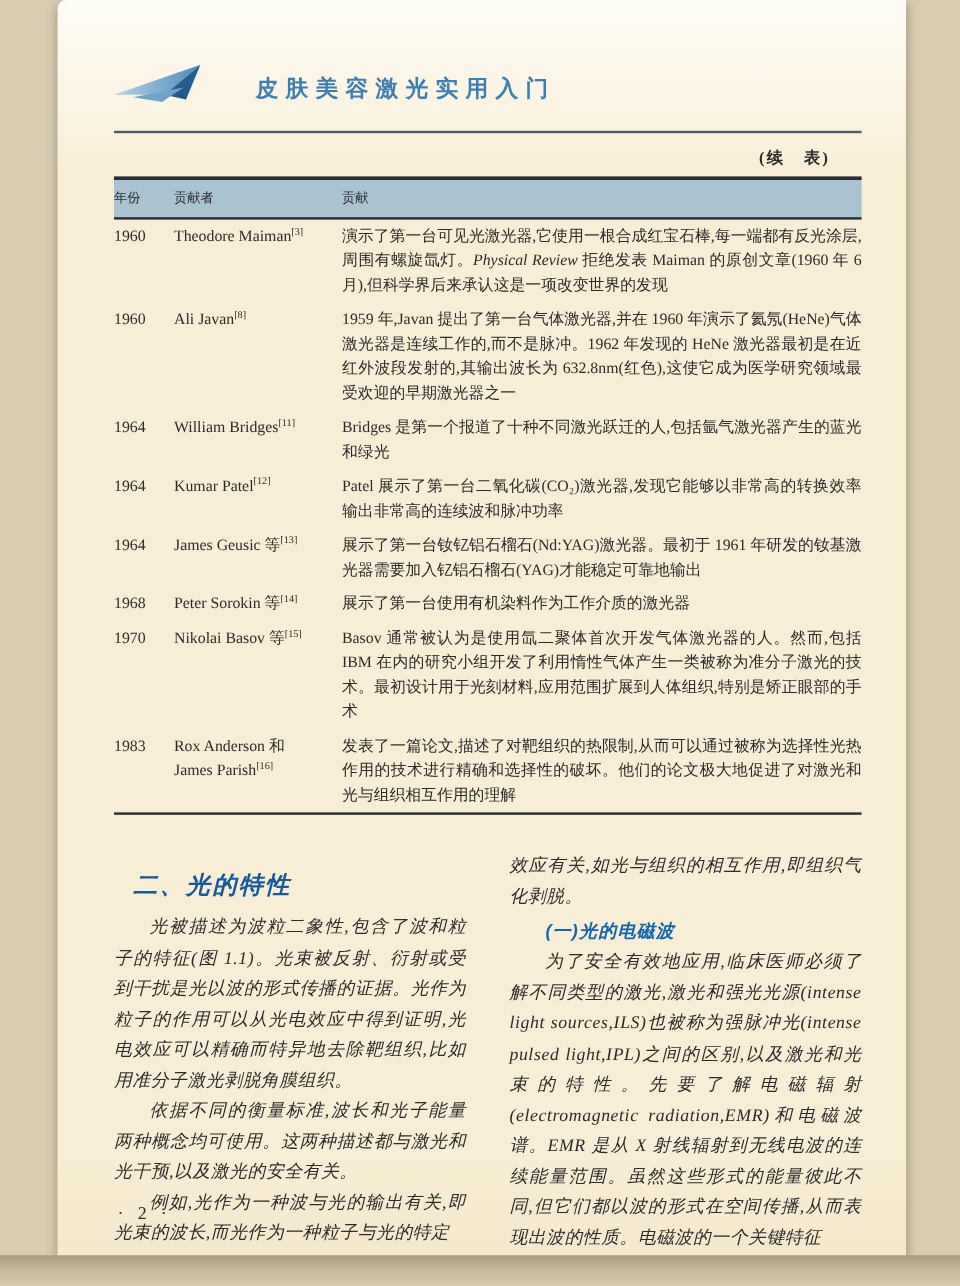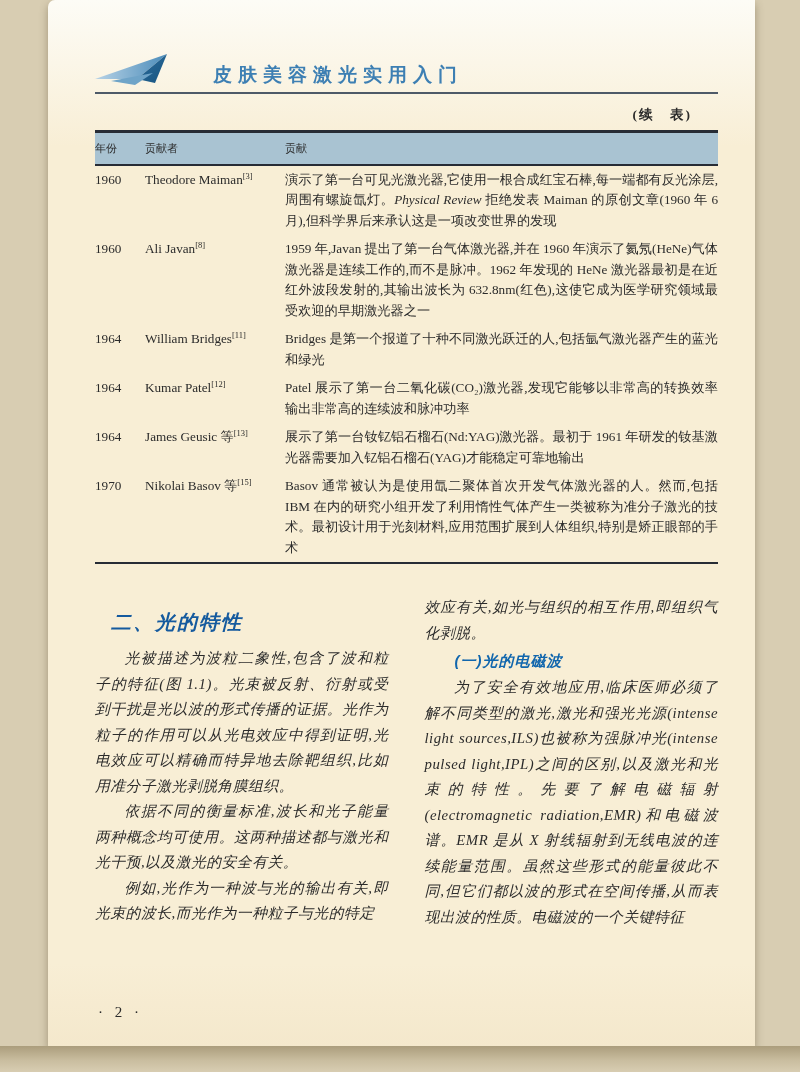--- a/index.html
+++ b/index.html
@@ -23,21 +23,21 @@
   }
   .page{
     position:absolute;left:48px;top:0;width:707px;height:1047px;
     box-sizing:border-box;padding:0 37px 0 47px;
     background:linear-gradient(180deg,var(--page-top) 0%,#fbf6e8 6%,var(--page-cream) 14%,var(--page-cream) 92%,#f4e8cc 100%);
     border-radius:7px 0 0 0;
     box-shadow:0 4px 9px rgba(90,78,48,.45);
   }
   
   .bookheader{margin-top:52px;display:flex;align-items:flex-end;gap:14px;
-    border-bottom:2px solid var(--header-rule);padding-bottom:6px;}
+    border-bottom:2px solid var(--header-rule);padding-bottom:23px;}
   .logo{width:104px;height:34px;flex:0 0 auto;}
   .book-title{
     font-family:"Liberation Sans","DejaVu Sans",sans-serif;
     font-size:19px;color:var(--title-blue);letter-spacing:6px;
     font-weight:600;line-height:1;padding-bottom:2px;white-space:nowrap;
   }
   .continued{
     text-align:right;padding-right:26px;margin-top:12px;margin-bottom:6px;
     font-size:13.5px;font-weight:bold;letter-spacing:2px;
   }
@@ -130,23 +130,33 @@
           <td class="td-year">1964</td>
           <td class="td-contrib">Kumar Patel<sup>[12]</sup></td>
           <td class="td-text"><span>Patel 展示了第一台二氧化碳(CO₂)激光器,发现它能够以非常高的转换效率输出非常高的连续波和脉冲功率</span></td>
         </tr>
         <tr>
           <td class="td-year">1964</td>
           <td class="td-contrib">James Geusic 等<sup>[13]</sup></td>
           <td class="td-text"><span>展示了第一台钕钇铝石榴石(Nd:YAG)激光器。最初于 1961 年研发的钕基激光器需要加入钇铝石榴石(YAG)才能稳定可靠地输出</span></td>
         </tr>
         <tr>
+          <td class="td-year">1968</td>
+          <td class="td-contrib">Peter Sorokin 等<sup>[14]</sup></td>
+          <td class="td-text"><span>展示了第一台使用有机染料作为工作介质的激光器</span></td>
+        </tr>
+        <tr>
           <td class="td-year">1970</td>
           <td class="td-contrib">Nikolai Basov 等<sup>[15]</sup></td>
           <td class="td-text"><span>Basov 通常被认为是使用氙二聚体首次开发气体激光器的人。然而,包括 IBM 在内的研究小组开发了利用惰性气体产生一类被称为准分子激光的技术。最初设计用于光刻材料,应用范围扩展到人体组织,特别是矫正眼部的手术</span></td>
+        </tr>
+        <tr>
+          <td class="td-year">1983</td>
+          <td class="td-contrib">Rox Anderson 和<br>James Parish<sup>[16]</sup></td>
+          <td class="td-text"><span>发表了一篇论文,描述了对靶组织的热限制,从而可以通过被称为选择性光热作用的技术进行精确和选择性的破坏。他们的论文极大地促进了对激光和光与组织相互作用的理解</span></td>
         </tr>
       </tbody>
   </table>
 
   <div class="columns">
     <div class="col">
         <h2 class="sec-heading">二、光的特性</h2>
         <p class="para indent">光被描述为波粒二象性,包含了波和粒子的特征(图 1.1)。光束被反射、衍射或受到干扰是光以波的形式传播的证据。光作为粒子的作用可以从光电效应中得到证明,光电效应可以精确而特异地去除靶组织,比如用准分子激光剥脱角膜组织。</p>
         <p class="para indent">依据不同的衡量标准,波长和光子能量两种概念均可使用。这两种描述都与激光和光干预,以及激光的安全有关。</p>
         <p class="para indent">例如,光作为一种波与光的输出有关,即光束的波长,而光作为一种粒子与光的特定</p>

